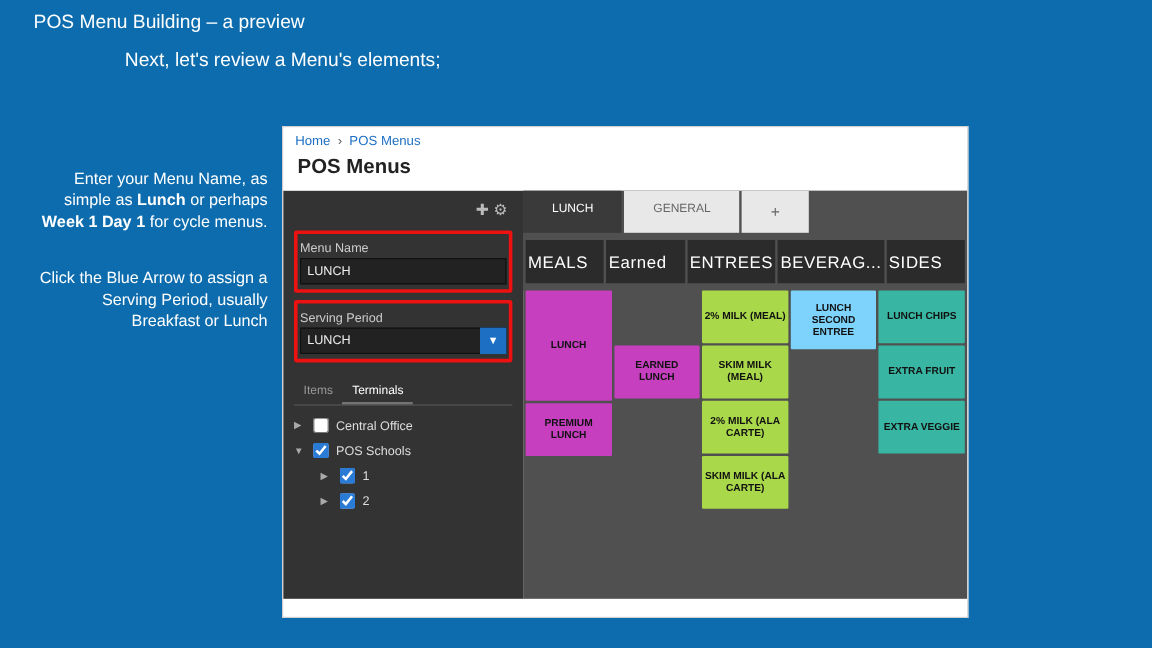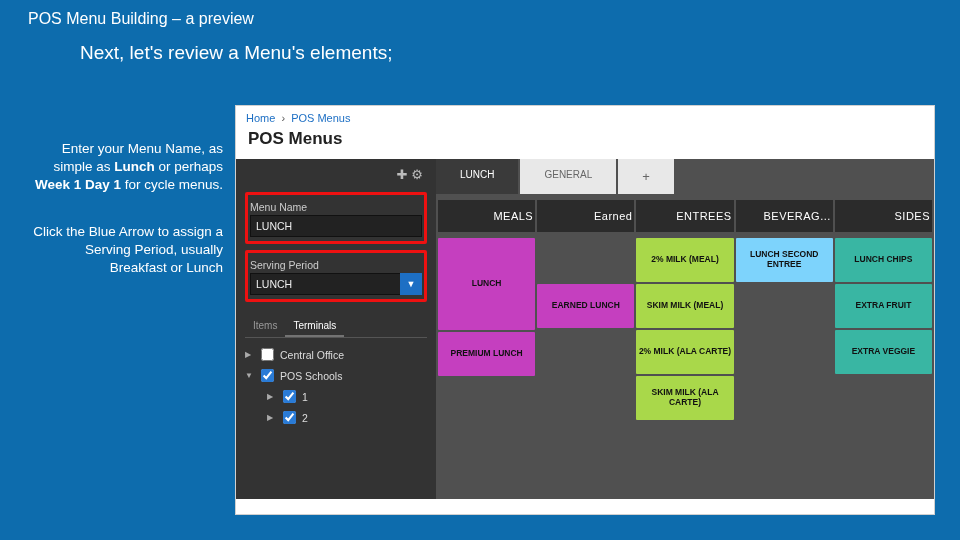--- a/index.html
+++ b/index.html
@@ -1,21 +1,21 @@
 <!DOCTYPE html>
 <html><head>
 <meta charset="utf-8">
 <style>
 * { box-sizing: border-box; margin:0; padding:0; font-family: "Segoe UI", Arial, sans-serif; }
 body { width:960px; height:540px; background:#0d6cad; overflow:hidden; position:relative; }
 .slide-title { color:#fff; font-size:16px; padding:10px 0 0 28px; font-weight:400;}
-.headline { color:#fff; font-size:19px; margin:14px 0 0 80px;}
+.headline { color:#fff; font-size:16px; margin:14px 0 0 104px;}
 .left-notes { position:absolute; top:140px; left:28px; width:195px; color:#fff; font-size:13.5px; text-align:right; line-height:1.35;}
 .left-notes p { margin-bottom:28px;}
-.app { position:absolute; left:235px; top:105px; width:700px; height:410px; background:#fff; overflow:hidden; border:1px solid #d0d0d0;}
+.app { position:absolute; left:235px; top:105px; width:572px; height:410px; background:#fff; overflow:hidden; border:1px solid #d0d0d0;}
 .breadcrumb { padding:6px 10px 2px; font-size:11px;}
 .breadcrumb a { color:#1d6fc4; text-decoration:none;}
 .breadcrumb .sep { color:#555; margin:0 3px;}
 .breadcrumb .crumb2 { color:#1d6fc4;}
 .app-heading { font-size:17px; font-weight:600; padding:3px 12px 10px; color:#222;}
 .workspace { display:flex; height:340px; }
 .dark-panel { width:200px; background:#333; color:#ddd; font-size:11px; position:relative; padding:8px 9px 0;}
 .dark-panel .icons { text-align:right; color:#bbb; font-size:13px; margin-bottom:10px; letter-spacing:4px;}
 .field-label { color:#ccc; font-size:10.5px; margin:4px 0 2px;}
 .field-input { background:#222; border:1px solid #111; color:#eee; padding:4px 5px; width:100%; font-size:10.5px; height:22px;}
@@ -30,21 +30,21 @@
 .check-row .expander { color:#aaa; font-size:8px; width:10px;}
 .check-row input[type=checkbox]{ width:13px; height:13px; accent-color:#2a7bd6;}
 .check-row .lbl { color:#ddd; font-size:10.5px;}
 .indent { padding-left:22px;}
 .grid-area { flex:1; background:#505050; padding:0;}
 .top-tabs { display:flex; background:#505050;}
 .top-tabs .tab { padding:10px 24px; font-size:10px; color:#fff; background:#3a3a3a; margin-right:2px;}
 .top-tabs .tab.inactive { background:#e8e8e8; color:#666;}
 .top-tabs .tab.plus { background:#e8e8e8; color:#666; padding:10px 24px; font-size:13px;}
 .cat-row { display:flex; gap:2px; background:#505050; padding:6px 2px;}
-.cat { flex:1; background:#2b2b2b; color:#fff; font-size:11px; text-align:right; padding:10px 2px; letter-spacing:0.5px;}
+.cat { flex:1; background:#2b2b2b; color:#fff; font-size:14px; text-align:left; padding:10px 2px; letter-spacing:0.5px;}
 .tile-area { display:flex; gap:2px; padding:0 2px;}
 .tile-col { flex:1; display:flex; flex-direction:column; gap:2px;}
 .tile { color:#111; font-size:8.5px; font-weight:600; text-align:center; padding:10px 2px; display:flex; align-items:center; justify-content:center; min-height:44px; line-height:1.15; border-radius:1px;}
 .tile.tall { min-height:92px;}
 .c-magenta { background:#c53fbf;}
 .c-teal { background:#39b6a3;}
 .c-yellow { background:#7dd3fc;}
 .c-lime { background:#a9d84a;}
 </style>
 </head>

